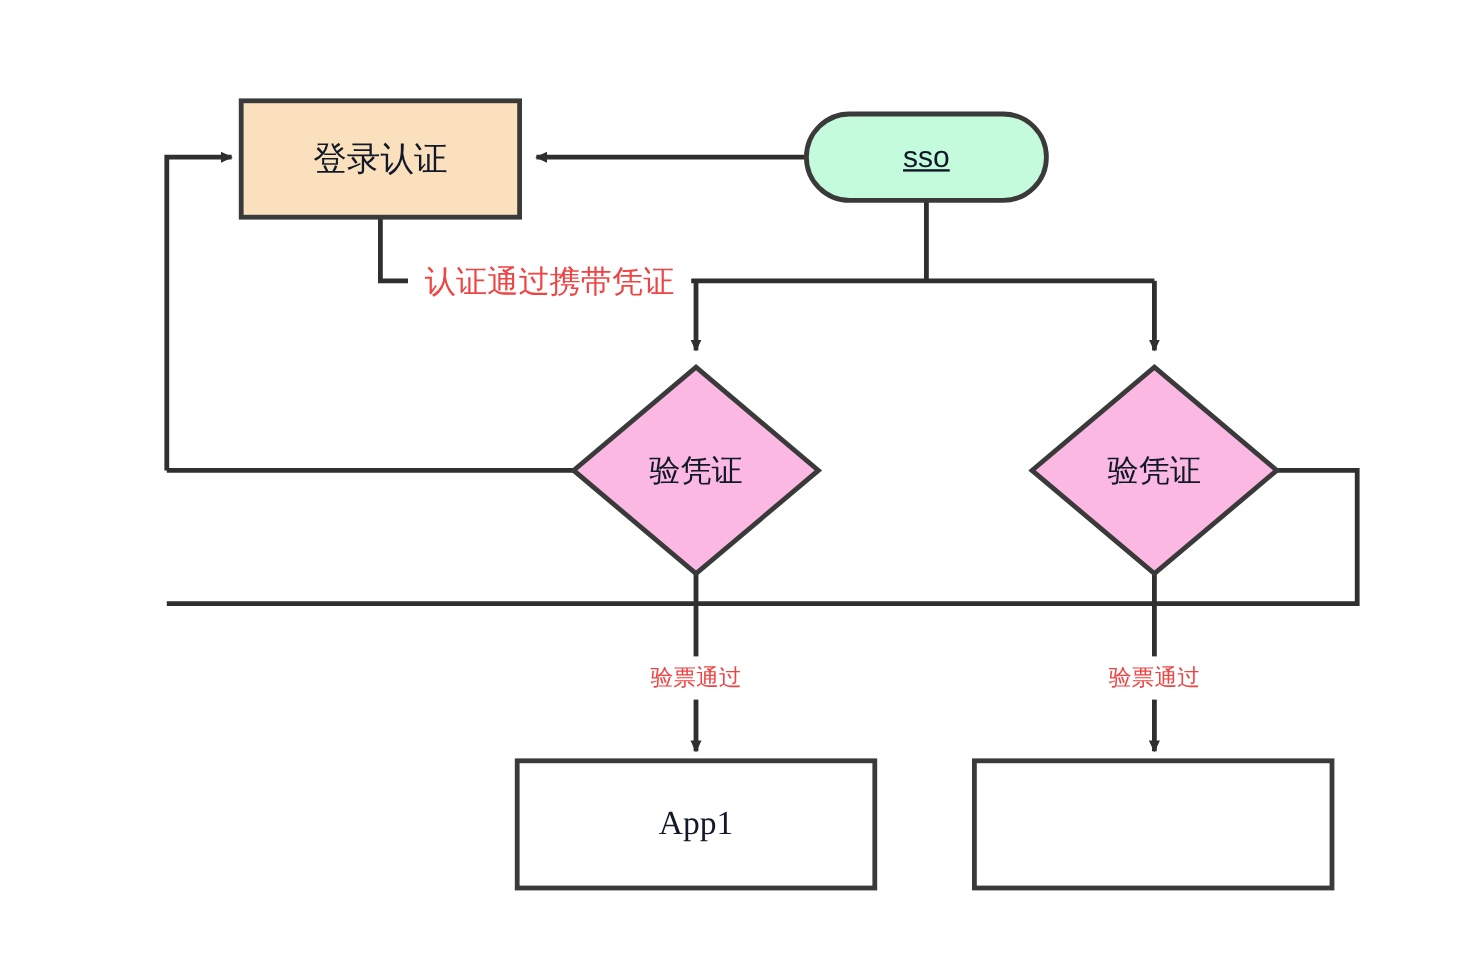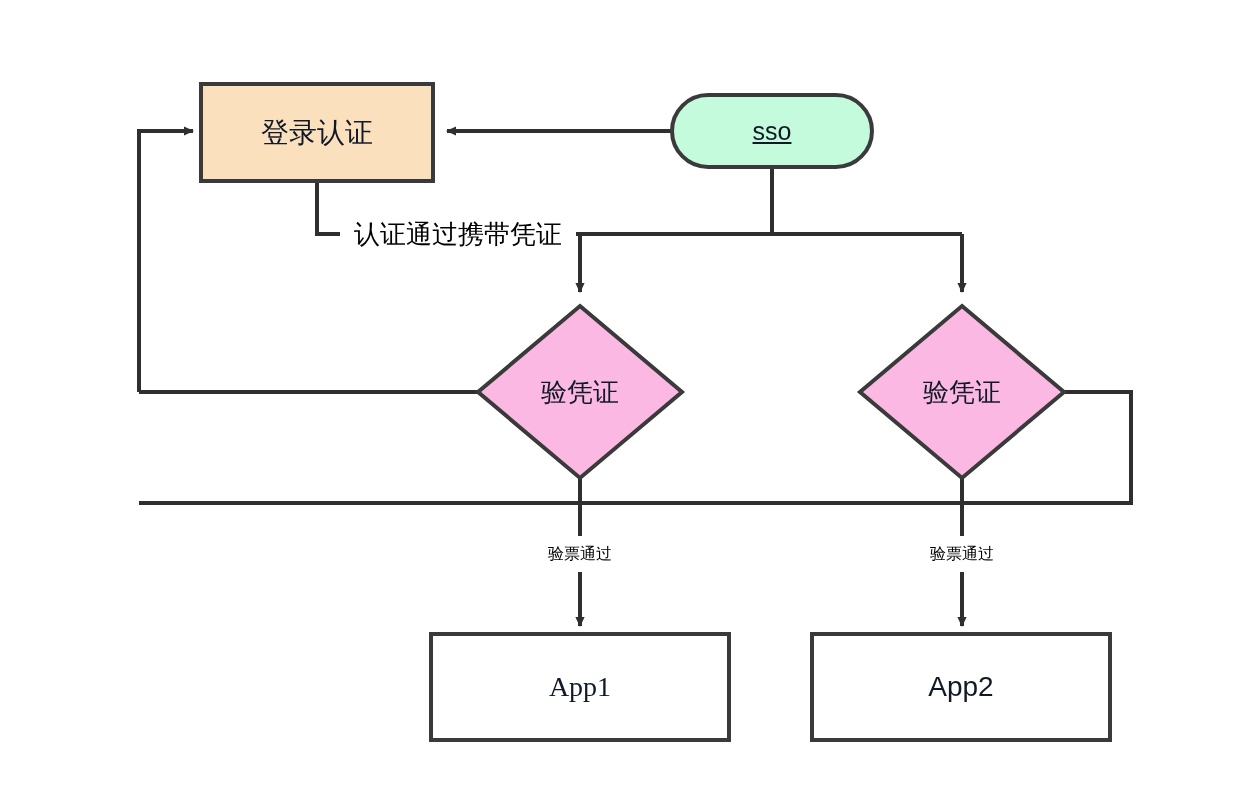--- a/index.html
+++ b/index.html
@@ -35,30 +35,30 @@
     color: #111827;
     pointer-events: none;
     white-space: nowrap;
   }
   .edge-label {
     position: absolute;
     display: flex;
     align-items: center;
     justify-content: center;
     text-align: center;
-    color: #000000;
+    color: #ef4444;
     background: #ffffff;
     white-space: nowrap;
     padding: 0 4px;
     box-sizing: border-box;
   }
   .f-28 { font-size: 28px; }
   .f-26 { font-size: 26px; }
   .f-25 { font-size: 25px; }
-  .f-24 { font-size: 16px; }
+  .f-24 { font-size: 19px; margin-top: 11px; }
 </style>
 </head>
 <body>
 
 <div id="diagram-root">
 
   <svg class="flow-canvas" viewBox="0 0 1236 798">
     <defs>
       <marker id="arrowhead" markerWidth="12" markerHeight="12" refX="9" refY="5" orient="auto" markerUnits="userSpaceOnUse">
         <path d="M0,0.4 L10,5 L0,9.6 Z" fill="#2f2f2f"></path>
@@ -106,21 +106,20 @@
   <div class="node-label f-28" style="left:201px; top:84px; width:232px; height:97px;">登录认证</div>
 
   <div class="node-label f-25" style="left:672px; top:95px; width:200px; height:72px;text-decoration:underline;">sso</div>
 
   <div class="node-label f-26" style="left:478px; top:362px; width:204px; height:60px;">验凭证</div>
 
   <div class="node-label f-26" style="left:860px; top:362px; width:204px; height:60px;">验凭证</div>
 
   <div class="node-label f-28" style="left:431px; top:634px; width:298px; height:106px;font-family:Liberation Serif, serif;">App1</div>
 
-  <div class="node-label f-28" style="left:812px; top:634px; width:298px; height:106px;">App2</div>
 
   <div class="edge-label f-26" style="left:340px; top:215px; width:236px; height:38px;">认证通过携带凭证</div>
 
 
   <div class="edge-label f-24" style="left:512px; top:536px; width:136px; height:36px;">验票通过</div>
 
   <div class="edge-label f-24" style="left:894px; top:536px; width:136px; height:36px;">验票通过</div>
 
 </div>
 

